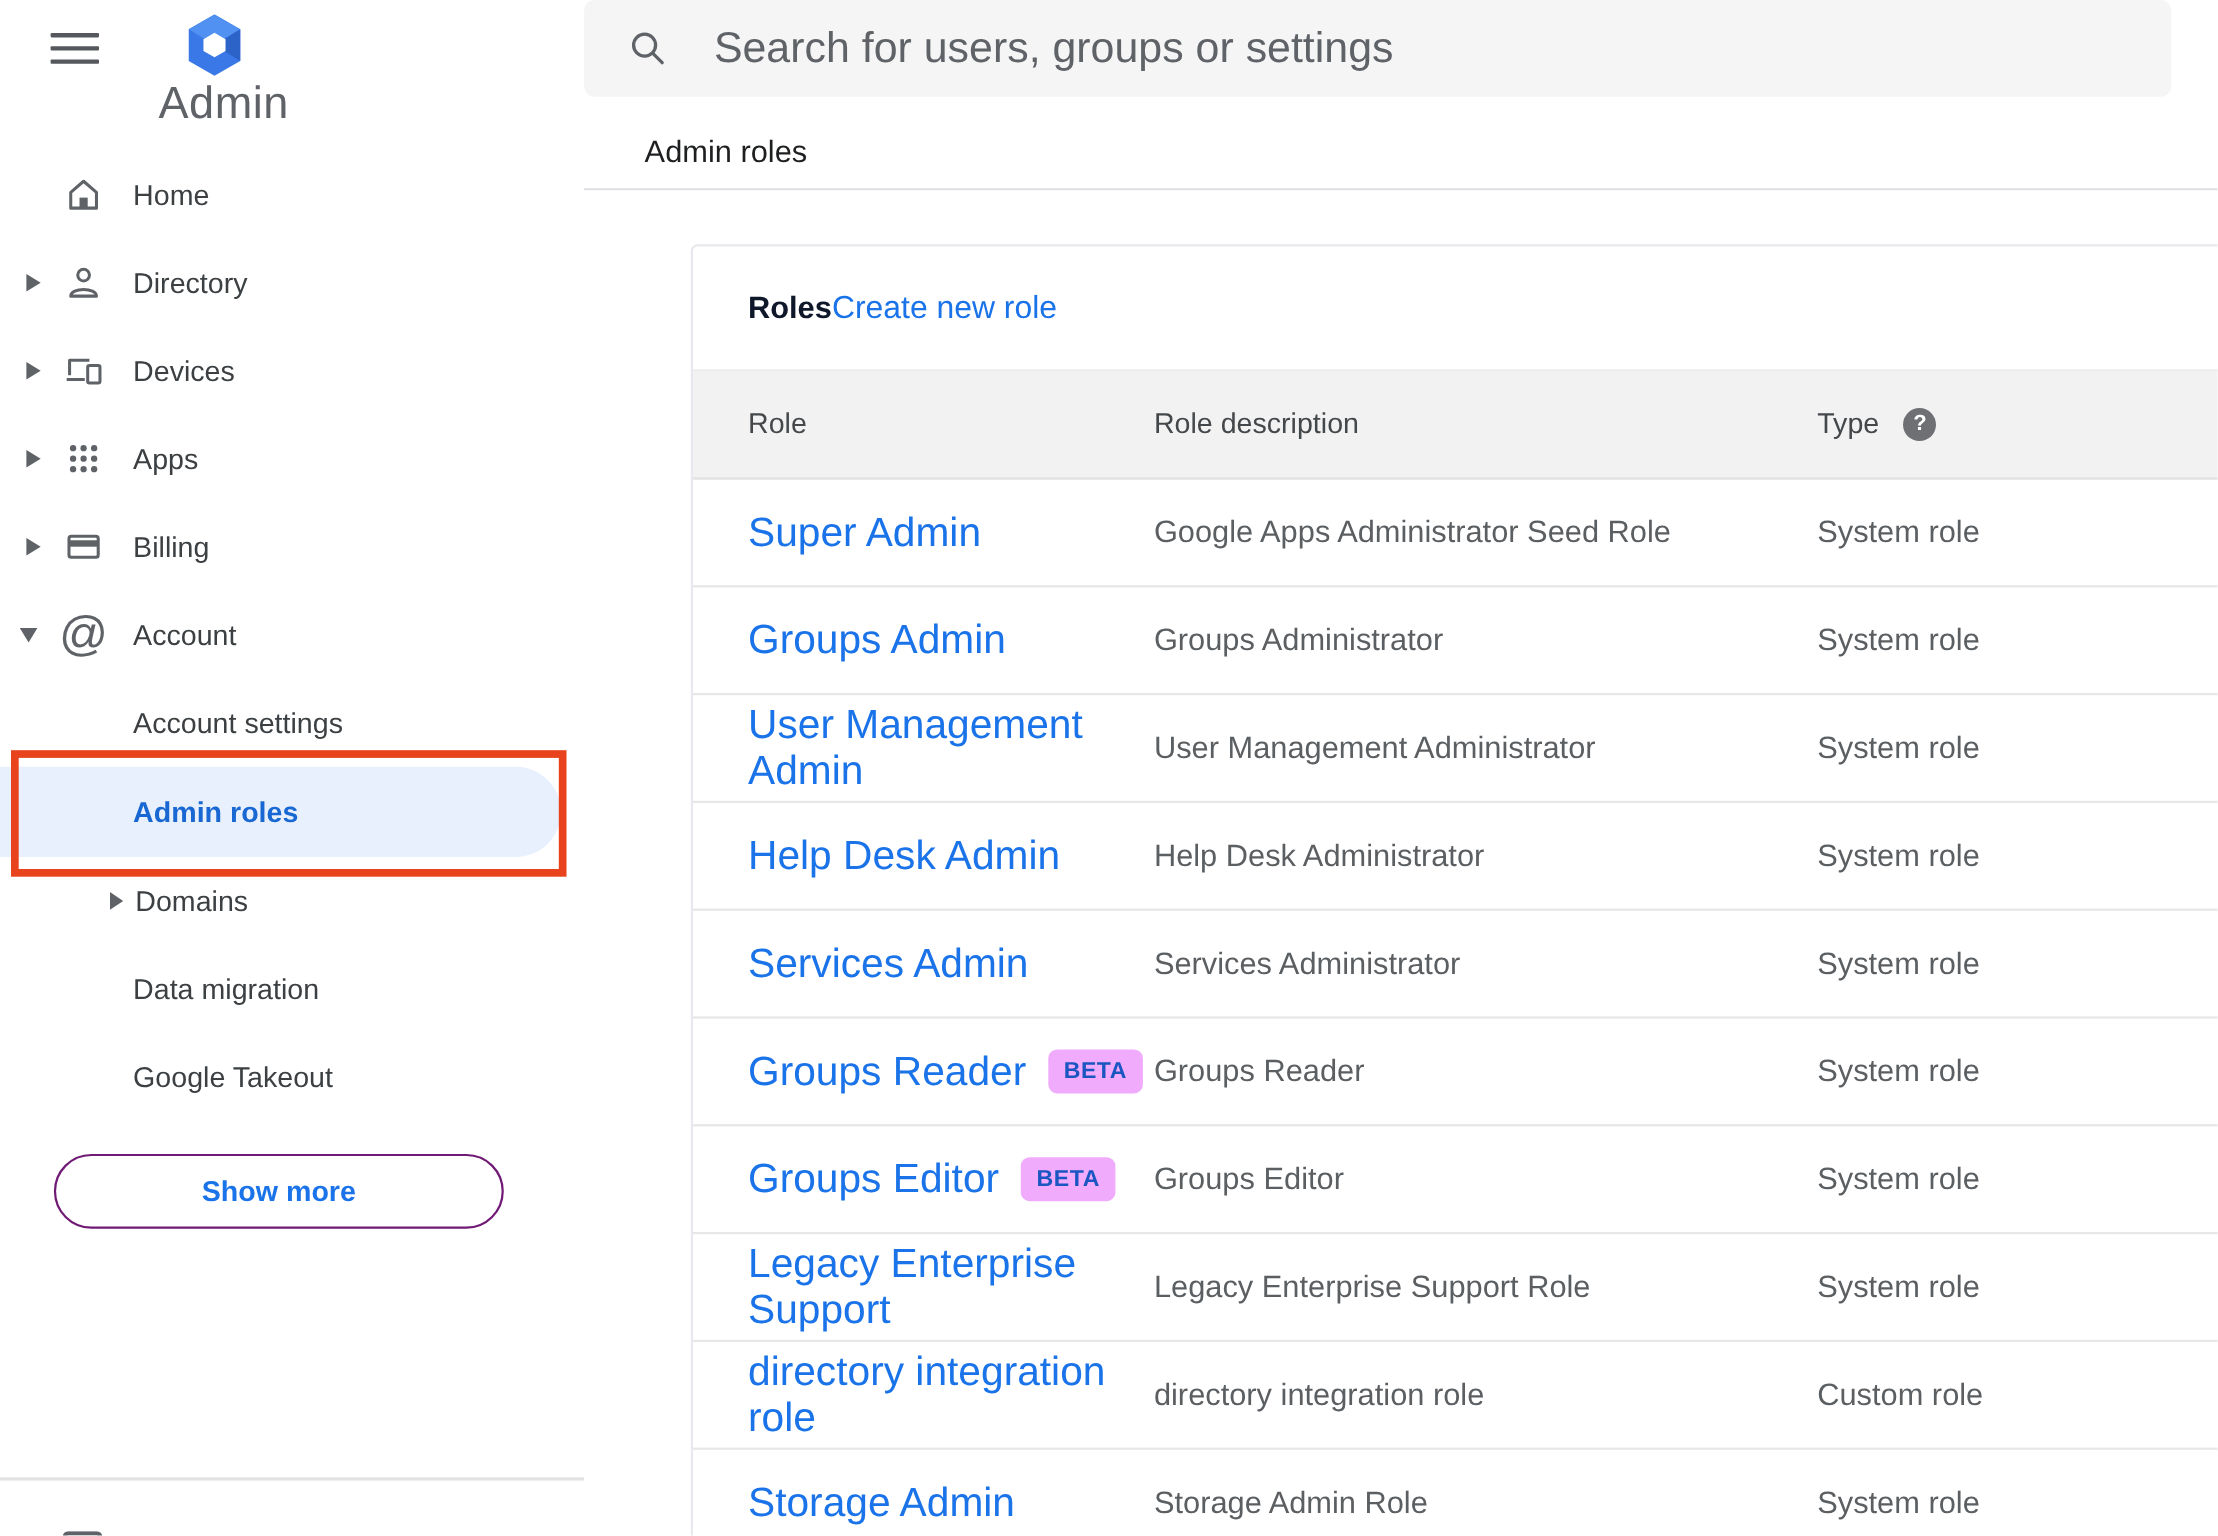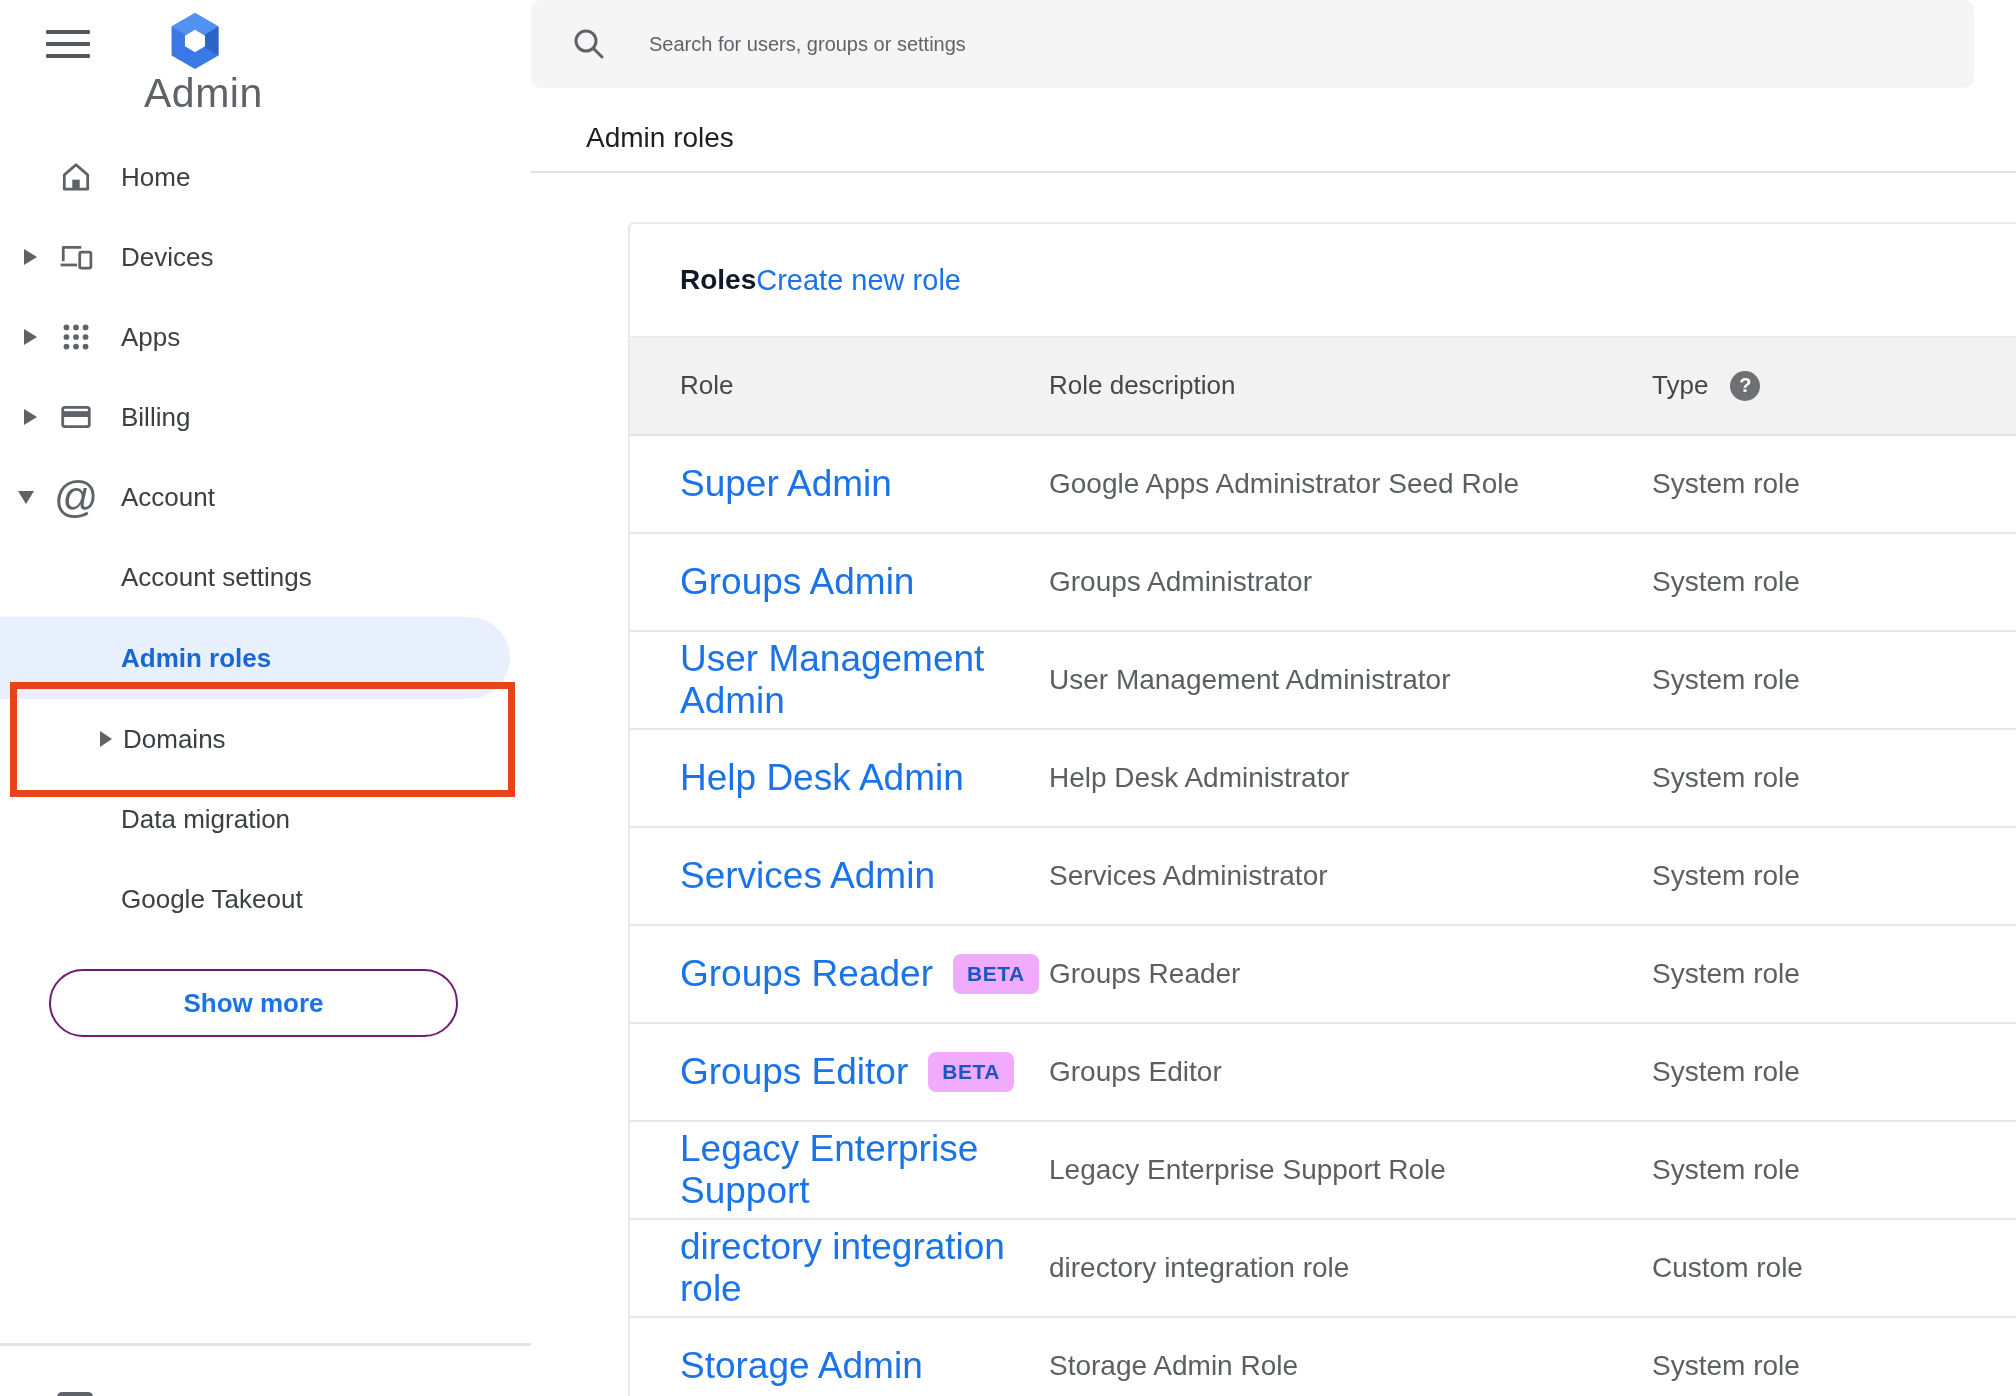--- a/index.html
+++ b/index.html
@@ -12,21 +12,21 @@
   
   .hamburger{position:absolute;left:46px;top:30px;width:44px;height:28px;
     background:none;border:none;padding:0;cursor:pointer;display:flex;flex-direction:column;justify-content:space-between;}
   .hamburger span{display:block;height:4px;width:44px;background:#55585c;border-radius:1px;}
   .logo{position:absolute;left:128px;top:12px;display:flex;align-items:center;flex-direction:column;}
   .logo svg{width:54px;height:58px;}
   .logo-text{margin-left:16px;font-size:41px;color:#5f6368;letter-spacing:0.5px;}
   .searchbar{position:absolute;left:531px;top:0;width:1443px;height:88px;
     background:#f5f5f5;border-radius:10px;display:flex;align-items:center;cursor:text;}
   .searchbar svg{margin-left:40px;width:36px;height:36px;flex:0 0 auto;}
-  .search-ph{margin-left:42px;font-size:20px;color:#5f6368;}
+  .search-ph{margin-left:42px;font-size:39px;color:#5f6368;}
   
   .breadcrumb{position:absolute;left:586px;top:122px;font-size:28px;color:#1d1f21;}
   .content-divider{position:absolute;left:531px;top:171px;width:1485px;height:2px;background:#e0e2e5;}
   
   .sidebar{position:absolute;left:0;top:137px;width:531px;}
   .side-row{height:80px;display:flex;align-items:center;position:relative;cursor:pointer;}
   .side-row .lbl{font-size:26px;color:#3c4043;}
   .arrow{position:absolute;left:24px;width:0;height:0;}
   .arrow.right{border-left:13px solid #5f6368;border-top:8px solid transparent;border-bottom:8px solid transparent;}
   .arrow.down{left:18px;border-top:13px solid #5f6368;border-left:8px solid transparent;border-right:8px solid transparent;}
@@ -104,20 +104,30 @@
   <div class="side-row">
     <span class="icon32">
       <svg viewBox="0 0 32 32" fill="none" stroke="#5f6368" stroke-width="2.6" stroke-linejoin="round">
         <path d="M5 14 L16 4.5 L27 14 V27.5 H5 Z"></path>
         <rect x="12.5" y="18.5" width="7" height="9" fill="#5f6368" stroke="none"></rect>
       </svg>
     </span>
     <span class="lbl">Home</span>
   </div>
 
+  <div class="side-row">
+    <span class="arrow right"></span>
+    <span class="icon32">
+      <svg viewBox="0 0 32 32" fill="none" stroke="#5f6368" stroke-width="2.6" stroke-linecap="round" stroke-linejoin="round">
+        <circle cx="16" cy="9.5" r="5"></circle>
+        <path d="M5 27.5 C5 20 27 20 27 27.5 Z"></path>
+      </svg>
+    </span>
+    <span class="lbl">Directory</span>
+  </div>
 
   <div class="side-row">
     <span class="arrow right"></span>
     <span class="icon32">
       <svg viewBox="0 0 32 32" fill="none" stroke="#5f6368" stroke-width="2.6" stroke-linejoin="round">
         <path d="M4 20 V7 H21"></path>
         <path d="M1.5 23.5 H17"></path>
         <rect x="19.5" y="11.5" width="10.5" height="15" rx="1.5" fill="#ffffff"></rect>
       </svg>
     </span>

